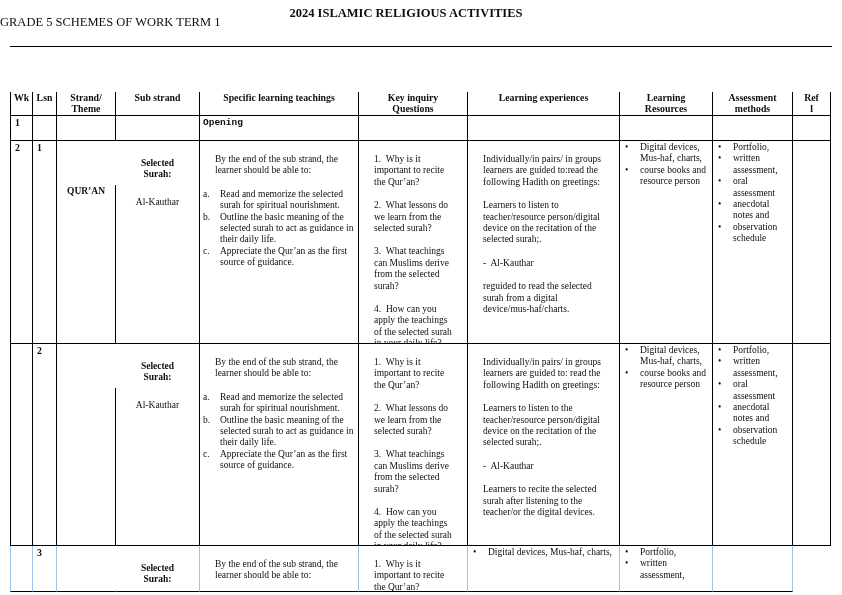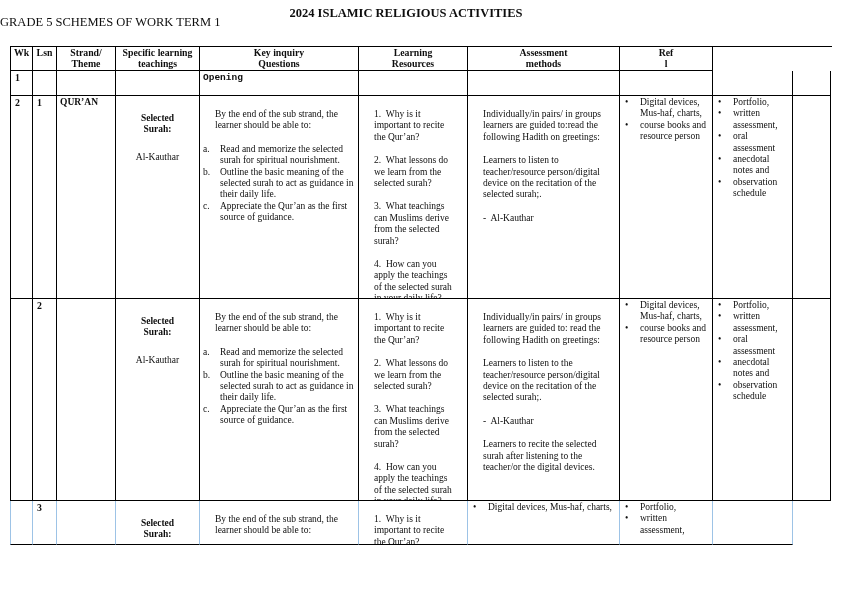--- a/index.html
+++ b/index.html
@@ -34,34 +34,34 @@
     grid-template-columns:23px 24px 59px 84px 159px 109px 152px 93px 80px 38px;
   }
   .cell{
     border-right:1px solid var(--grid);
     border-bottom:1px solid var(--grid);
     padding:1px 3px 0 3px;
     overflow:hidden;
     font-size:9.5px;line-height:11.4px;
   }
   .row .cell:first-child{border-left:1px solid var(--grid);}
-  .hrow{height:24px;}
+  .hrow{height:24px;margin-top:45px;}
   .r1{height:25px;}
   .r2{height:203px;}
   .r3{height:202px;}
   .r4{height:44px;}
   
   .r4 .cell{border-right-color:var(--grid-blue);}
   .r4 .cell:first-child{border-left-color:var(--grid-blue);}
   .th{
     font-weight:bold;text-align:center;white-space:pre-line;
     font-size:9.8px;line-height:10.8px;padding-top:1px;
   }
   .num{font-weight:bold;padding-left:4px;font-size:9.8px;}
-  .c-strand{font-weight:bold;text-align:left;}
+  .c-strand{font-weight:bold;text-align:center;margin-top:44px;}
   .c-sub{text-align:center;}
   .sub-title{font-weight:bold;max-width:60px;margin:16px auto;}
   .bold{font-weight:bold;font-family:Liberation Mono, monospace;}
   .para{margin:12px;}
   .pre{white-space:pre-wrap;}
   .li{display:flex;}
   .li-label{flex:0 0 17px;}
   .li-text{flex:1 1 auto;}
   .bli{display:flex;}
   .bli::before{content:"\2022";flex:0 0 15px;padding-left:2px;}
@@ -74,23 +74,25 @@
   <div class="title">2024 ISLAMIC RELIGIOUS ACTIVITIES</div>
   <div class="subtitle">GRADE 5 SCHEMES OF WORK TERM 1</div>
 
   <div class="tbl">
 
     <div class="row hrow">
       <div class="cell th">Wk</div>
       <div class="cell th">Lsn</div>
       <div class="cell th">Strand/
 Theme</div>
+      <div class="cell th">Sub strand</div>
       <div class="cell th">Specific learning teachings</div>
       <div class="cell th">Key inquiry
 Questions</div>
+      <div class="cell th">Learning experiences</div>
       <div class="cell th">Learning
 Resources</div>
       <div class="cell th">Assessment
 methods</div>
       <div class="cell th">Ref
 l</div>
     </div>
 
     <div class="row r1">
       <div class="cell num">1</div>
@@ -131,20 +133,21 @@
       <div class="cell">
         <div class="para pre">1.  Why is it important to recite the Qur’an?</div>
         <div class="para pre">2.  What lessons do we learn from the selected surah?</div>
         <div class="para pre">3.  What teachings can Muslims derive from the selected surah?</div>
         <div class="para pre">4.  How can you apply the teachings of the selected surah in your daily life?</div>
       </div>
       <div class="cell">
         <div class="para pre">Individually/in pairs/ in groups learners are guided to:read the following Hadith on greetings:</div>
         <div class="para pre">Learners to listen to teacher/resource person/digital device on the recitation of the selected surah;.</div>
         <div class="para pre">-  Al-Kauthar</div>
+        <div class="para pre">reguided to read the selected surah from a digital device/mus-haf/charts.</div>
       </div>
       <div class="cell">
         <div class="bli">
             <span class="bli-text">Digital devices, Mus-haf, charts,</span>
           </div>
         <div class="bli">
             <span class="bli-text">course books and resource person</span>
           </div>
       </div>
       <div class="cell">

